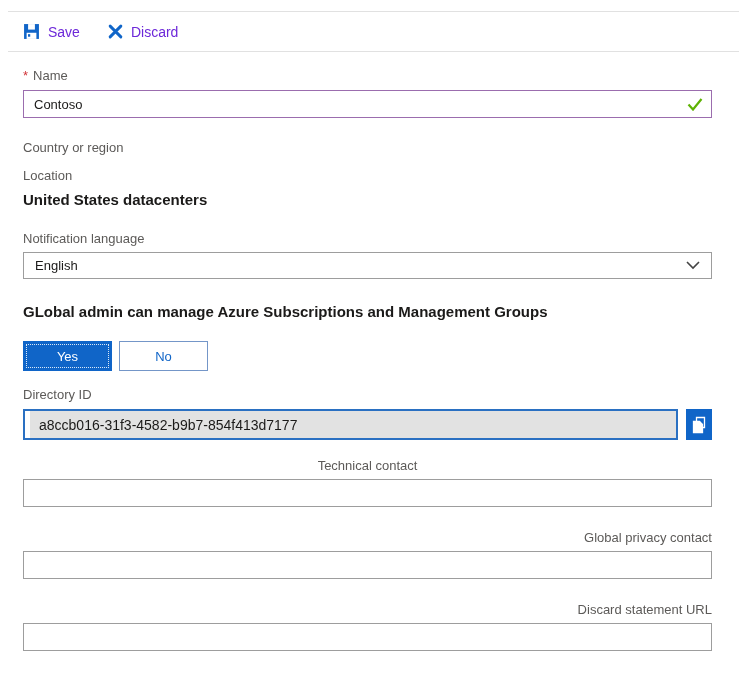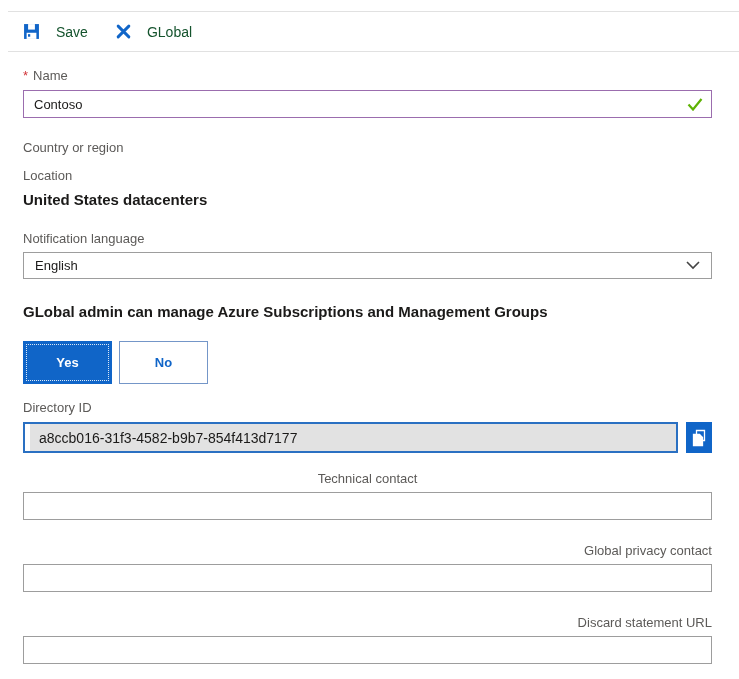--- a/index.html
+++ b/index.html
@@ -13,22 +13,22 @@
   
   .toolbar {
     margin:11px 0 0 8px;
     border-top:1px solid var(--divider,#e1e1e1);
     border-bottom:1px solid var(--divider,#e1e1e1);
     height:41px;
     display:flex; align-items:center;
     padding-left:15px; gap:28px;
   }
   .tb-btn {
-    display:flex; align-items:center; gap:16px;
-    font-size:14px; color:#14532d; cursor:pointer;
+    display:flex; align-items:center; gap:8px;
+    font-size:14px; color:#6d28d9; cursor:pointer;
   }
   .tb-btn .ic { display:flex; color:var(--accent,#1065c8); }
 
   
   .content { padding:0 27px 0 23px; }
 
   .label { font-size:13px; color:var(--label,#5c5a58); line-height:15px; }
   .req { color:var(--required,#d13438); margin-right:5px; font-size:13px; }
 
   .value { font-size:15px; font-weight:700; color:#1b1a19; line-height:18px; }
@@ -49,21 +49,21 @@
     border:1px solid var(--inputBorder,#9d9d9d);
     display:flex; align-items:center; justify-content:space-between;
     padding:0 11px; font-size:13px; cursor:pointer; background:#fff;
   }
   .select-box .chev { color:#444; display:flex; }
 
   .statement { margin-top:24px; font-size:15px; font-weight:700; line-height:17px; }
 
   .toggle-row { margin-top:21px; display:flex; gap:7px; }
   .toggle-btn {
-    width:89px; height:43px; font-size:13px; font-weight:700;
+    width:89px; height:30px; font-size:13px; font-weight:400;
     display:flex; align-items:center; justify-content:center; cursor:pointer;
   }
   .toggle-btn.on {
     background:var(--accent,#1065c8); color:#fff;
     outline:1px dotted rgba(255,255,255,.85); outline-offset:-4px;
     border:1px solid var(--accent,#1065c8);
   }
   .toggle-btn.off {
     background:#fff; color:var(--accent,#1065c8);
     border:1px solid #7496c8;
@@ -108,21 +108,21 @@
       </svg>
     </span>
     <span>Save</span>
   </div>
   <div class="tb-btn">
     <span class="ic">
       <svg width="15" height="15" viewBox="0 0 14 14">
         <path d="M2 2l10 10M12 2L2 12" stroke="currentColor" stroke-width="2.7" stroke-linecap="round"></path>
       </svg>
     </span>
-    <span>GLobal</span>
+    <span>Discard</span>
   </div>
 </div>
 
 <div class="content">
 
   <div class="mt-name">
     <span class="req">*</span>
     <span class="label">Name</span>
   </div>
   <div class="name-wrap">

